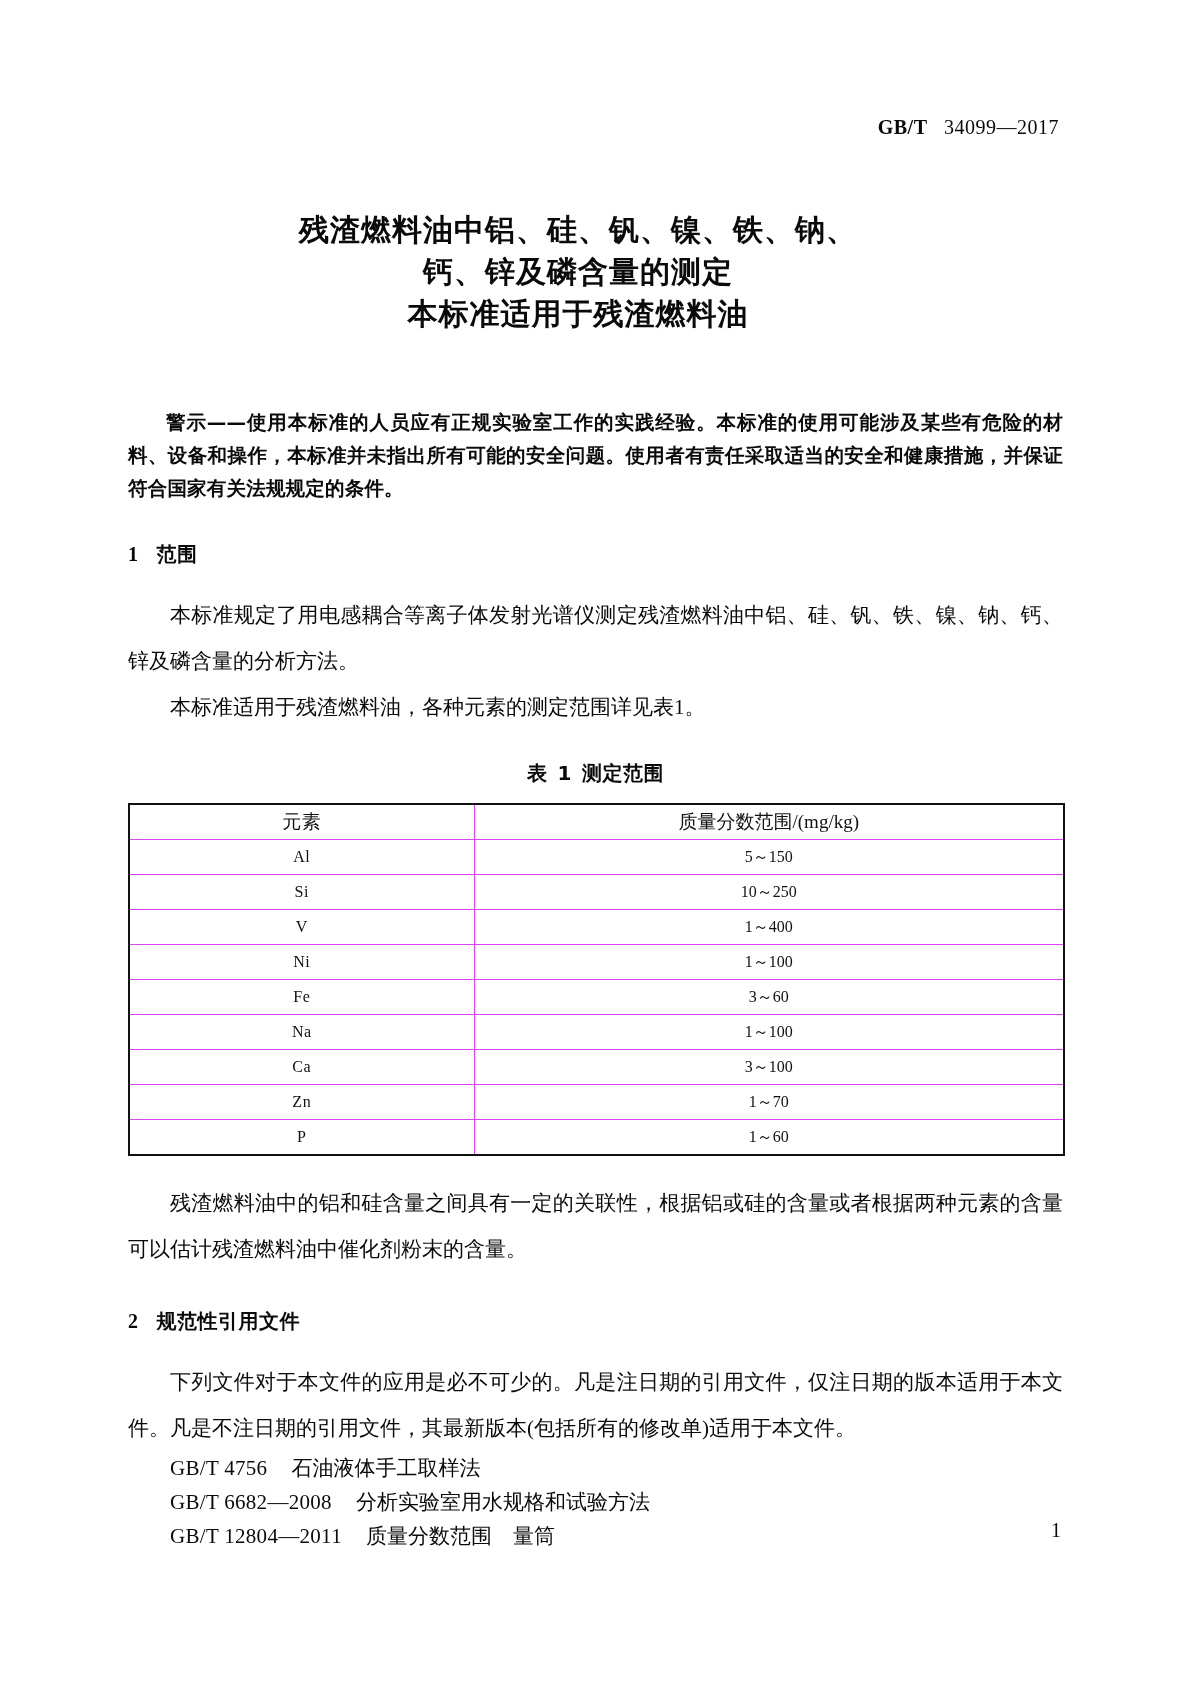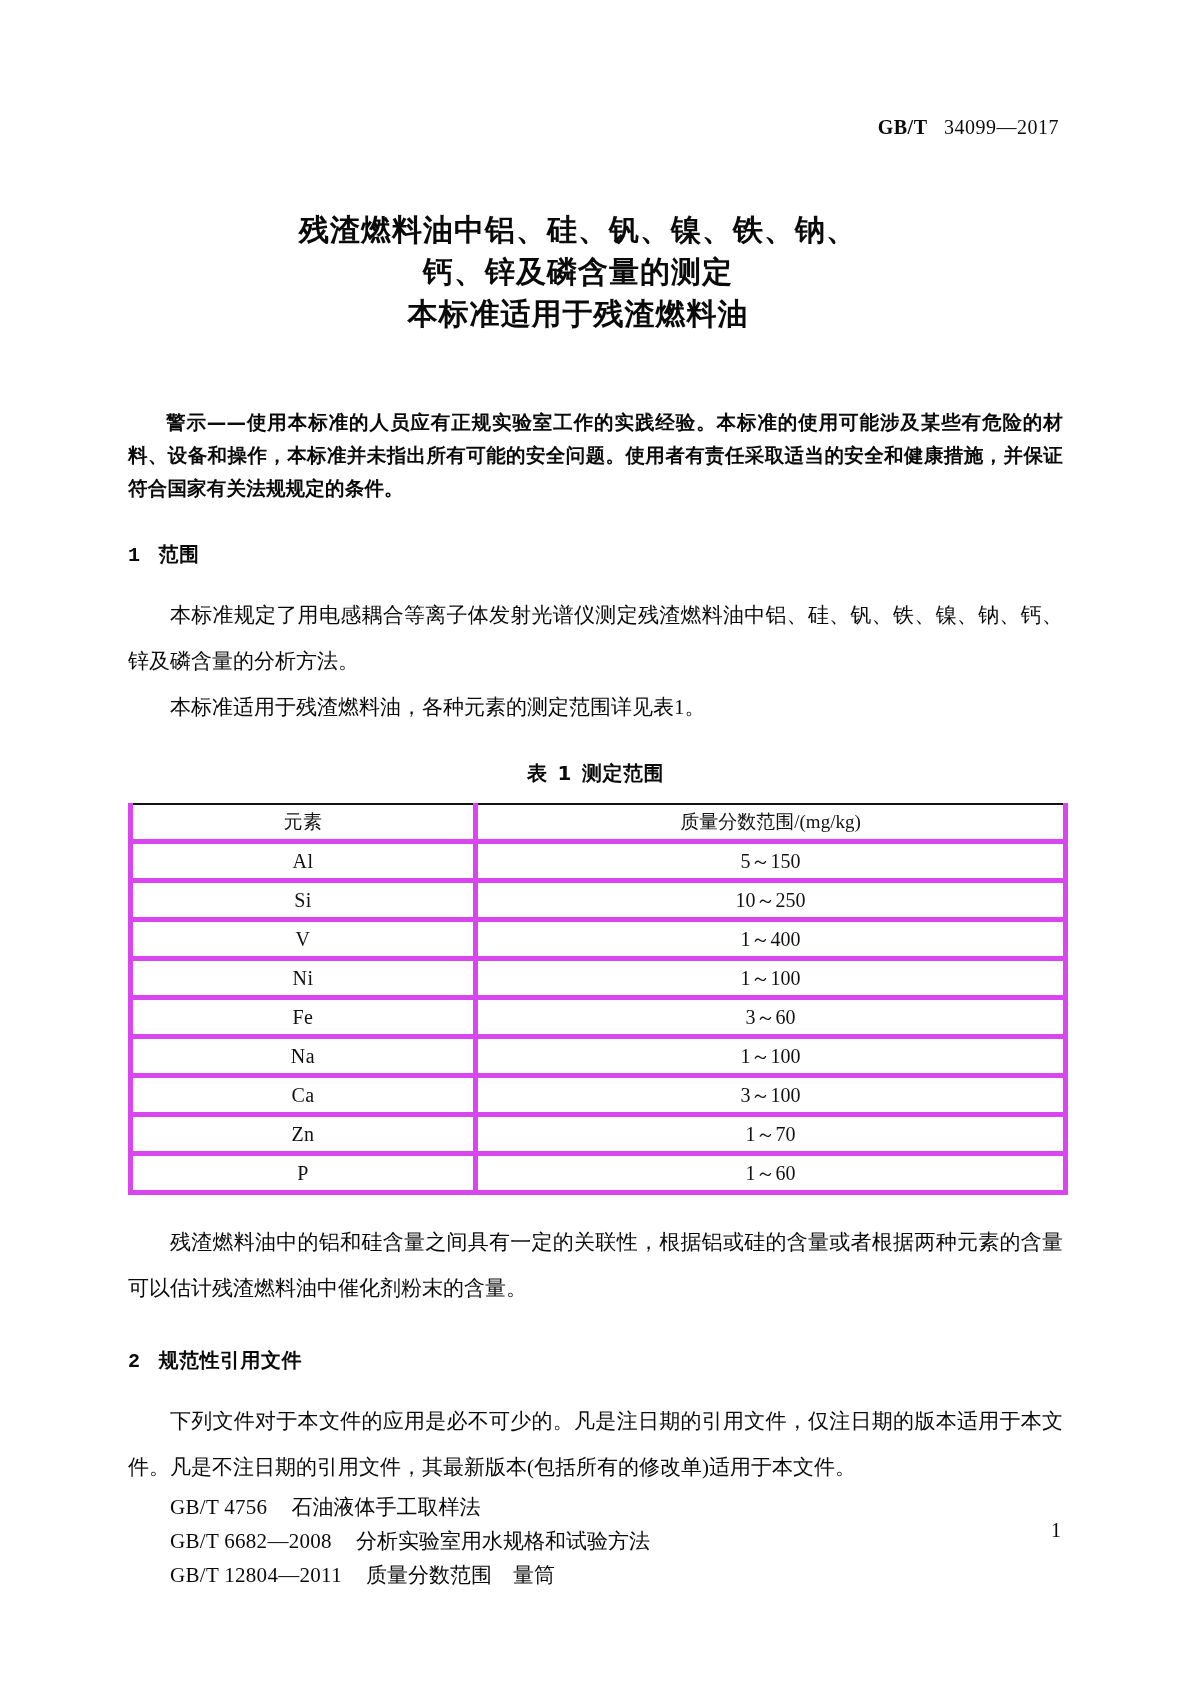--- a/index.html
+++ b/index.html
@@ -69,21 +69,21 @@
     font-size: 19.5px;
     line-height: 33px;
     text-align: justify;
     text-justify: inter-ideograph;
     text-indent: 38px;
     margin: 0 0 6px 0;
     letter-spacing: 0.2px;
   }
 
   h2.section {
-    font-family: Liberation Mono, monospace;
+    font-family: Liberation Serif, serif;
     font-weight: bold;
     font-size: 20px;
     margin: 36px 0 24px 0;
     letter-spacing: 0.5px;
   }
   h2.section .num { margin-right: 18px; }
 
   p.body {
     font-family: "Liberation Serif", "DejaVu Serif", serif;
     font-size: 21px;
@@ -108,23 +108,23 @@
   table.range-table {
     width: 935px;
     border-collapse: collapse;
     table-layout: fixed;
     font-family: "Liberation Serif", "DejaVu Serif", serif;
   }
   table.range-table col.c1 { width: 345px; }
   table.range-table col.c2 { width: 590px; }
   table.range-table th,
   table.range-table td {
-    border: 5px solid #d946ef;
+    border: 1px solid #d946ef;
     text-align: center;
-    font-size: 20px;
+    font-size: 16px;
     height: 34px;
     padding: 0;
     font-weight: normal;
     color: #111;
   }
   table.range-table tr.head th {
     font-size: 19px;
   }
   table.range-table {
     border: 2px solid #111;

